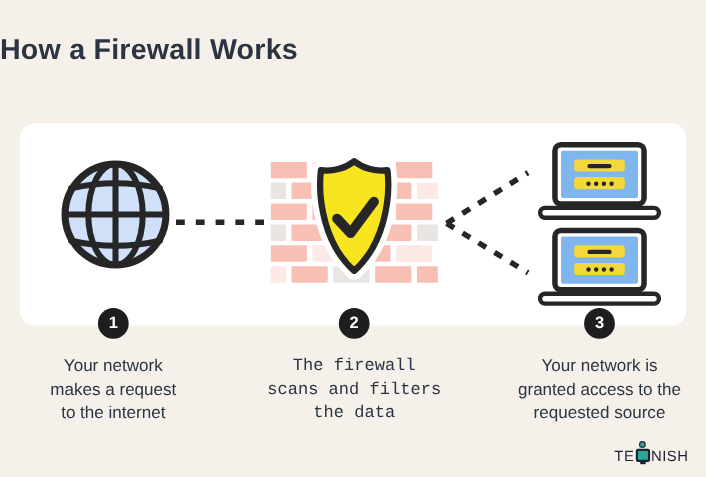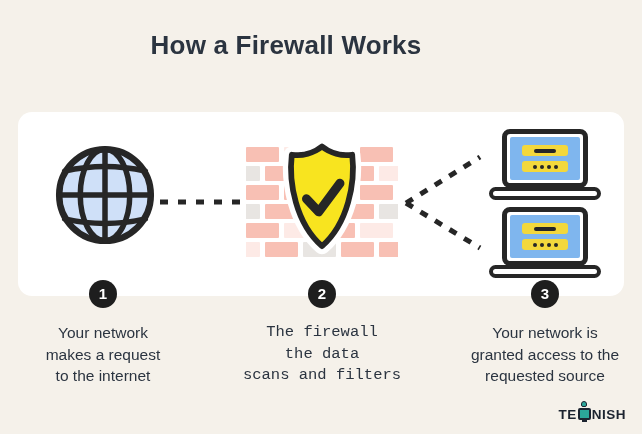--- a/index.html
+++ b/index.html
@@ -7,21 +7,21 @@
   html,body { width:642px; height:434px; }
   body {
     position:relative;
     background:var(--background,#f5f1ea);
     font-family:"Liberation Sans", sans-serif;
     color:var(--ink,#2b3440);
     overflow:hidden;
   }
   .title {
     position:absolute; top:30px; left:0; width:572px;
-    text-align:center; font-size:26px; font-weight:bold;
+    font-size:26px; font-weight:bold;
     letter-spacing:0.2px; color:var(--ink,#2b3440);
   }
   .card {
     position:absolute; left:18px; top:112px; width:606px; height:184px;
     background:var(--card,#ffffff); border-radius:14px;
   }
   
   .globe-wrap { position:absolute; left:50px; top:140px; width:110px; height:110px; }
   .globe-circle { fill:var(--globe_fill,#cfe0f8); stroke:var(--outline,#262626); stroke-width:7; }
   .globe-line { fill:none; stroke:var(--outline,#262626); stroke-width:6; stroke-linecap:round; }
@@ -83,21 +83,21 @@
   }
   .caption.c1 { left:-7px; }
   .caption.c2 { left:212px;font-family:Liberation Mono, monospace; }
   .caption.c3 { left:435px; }
   
   .logo {
     position:absolute; right:16px; bottom:12px; height:24px;
     display:flex; align-items:flex-end;
   }
   .logo-text {
-    font-size:13.5px; font-weight:bold; letter-spacing:0.5px;
+    font-size:13.5px; font-weight:normal; letter-spacing:0.5px;
     color:#1c2430; line-height:15px;
   }
   .logo-monitor-stack { position:relative; margin:0 1px; width:13px; }
   .logo-mascot {
     position:absolute; top:-7px; left:3px; width:6px; height:6px;
     background:var(--logo_teal,#2ba69a); border-radius:50% 50% 2px 2px;
     border:1px solid #1c2430;
   }
   .logo-monitor {
     width:13px; height:12px; background:var(--logo_teal,#2ba69a);
@@ -185,22 +185,22 @@
 <div class="step-num n2">2</div>
 <div class="step-num n3">3</div>
 
 <div class="caption c1">
   <div>Your network</div>
   <div>makes a request</div>
   <div>to the internet</div>
 </div>
 <div class="caption c2">
   <div>The firewall</div>
+  <div>scans and filters</div>
   <div>the data</div>
-  <div>scans and filters</div>
 </div>
 <div class="caption c3">
   <div>Your network is</div>
   <div>granted access to the</div>
   <div>requested source</div>
 </div>
 
 <div class="logo">
   <span class="logo-text">TE</span>
   <span class="logo-monitor-stack">

